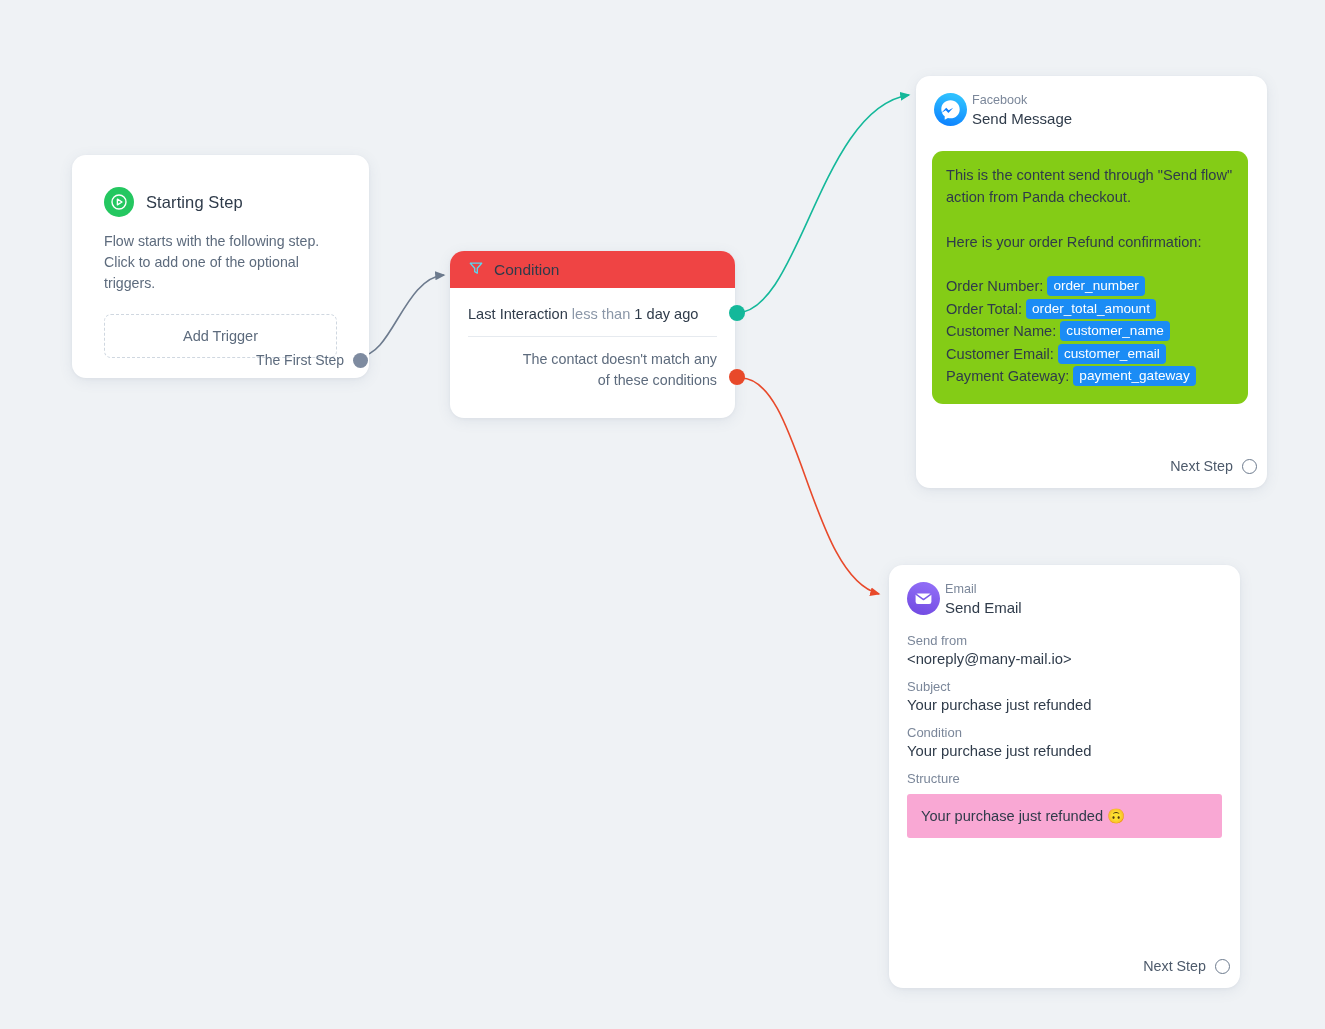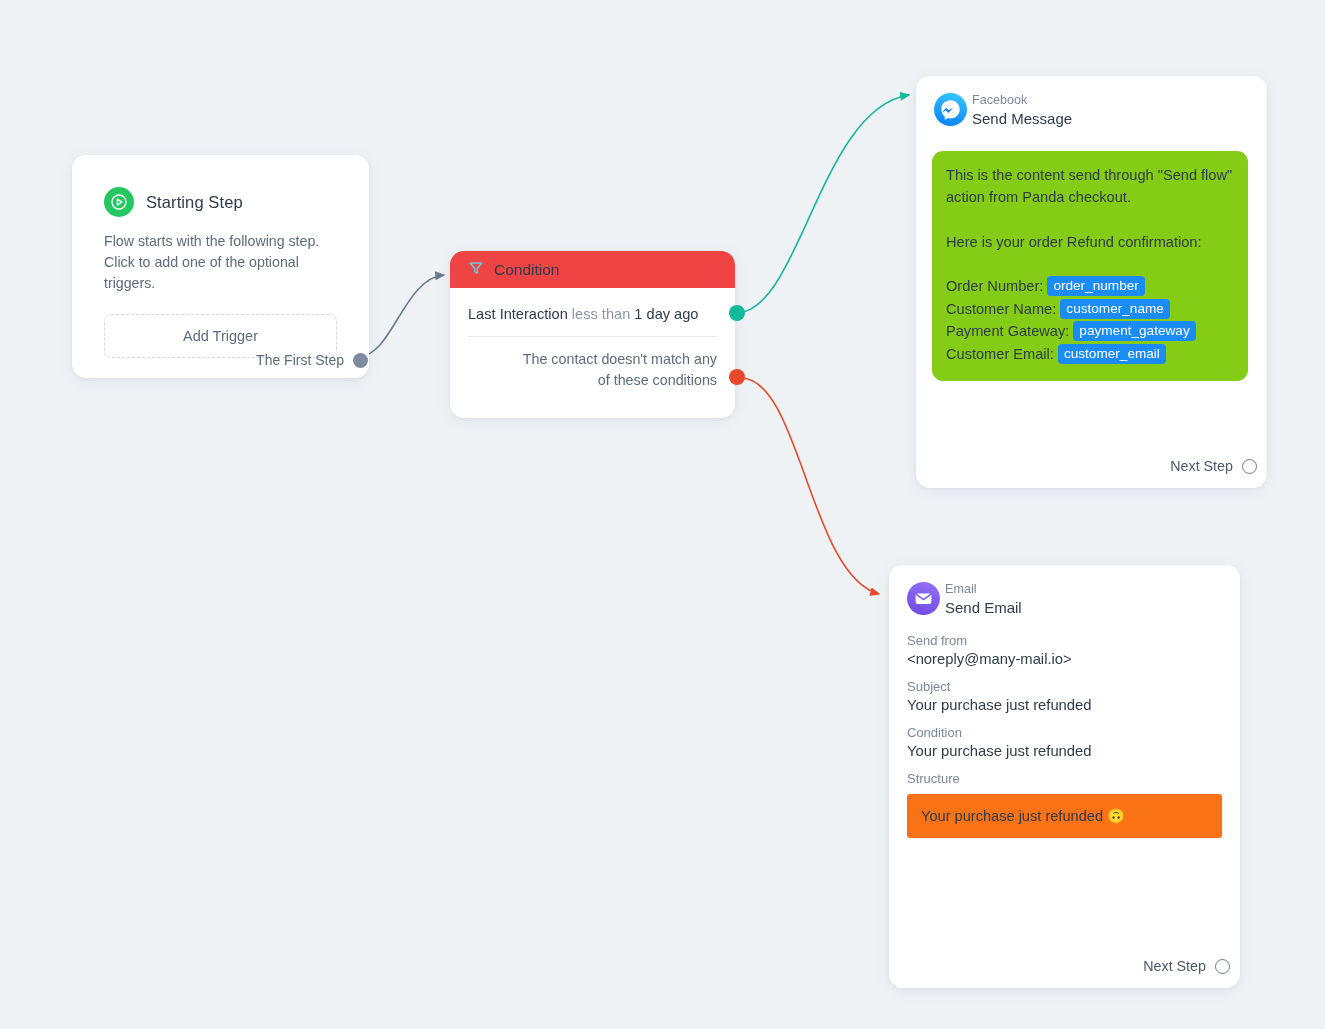--- a/index.html
+++ b/index.html
@@ -209,21 +209,21 @@
   .field-label {
     font-size: 13px;
     color: #7b879a;
     margin-bottom: 3px;
   }
   .field-value {
     font-size: 14.8px;
     color: #2f3b4a;
   }
   .struct-block {
-    background: #f97316;
+    background: #f9a8d4;
     border-radius: 3px;
     padding: 13px 14px;
     font-size: 14.6px;
     color: #2f3b4a;
     margin-top: 8px;
   }
 </style>
 </head>
 <body>
 
@@ -317,30 +317,34 @@
     <div class="msg-bubble">
       <p>This is the content send through "Send flow" action from Panda checkout.</p>
       <div class="msg-gap"></div>
       <p>Here is your order Refund confirmation:</p>
       <div class="msg-gap"></div>
       <p>
         <span>Order Number:</span>
         <span class="var-tag">order_number</span>
       </p>
       <p>
+        <span>Order Total:</span>
+        <span class="var-tag">order_total_amount</span>
+      </p>
+      <p>
         <span>Customer Name:</span>
         <span class="var-tag">customer_name</span>
       </p>
       <p>
+        <span>Customer Email:</span>
+        <span class="var-tag">customer_email</span>
+      </p>
+      <p>
         <span>Payment Gateway:</span>
         <span class="var-tag">payment_gateway</span>
-      </p>
-      <p>
-        <span>Customer Email:</span>
-        <span class="var-tag">customer_email</span>
       </p>
     </div>
 
     <div class="next-step">
       <span>Next Step</span>
       <span class="ring"></span>
     </div>
   </div>
 
   <div class="card" id="send-email-card">

